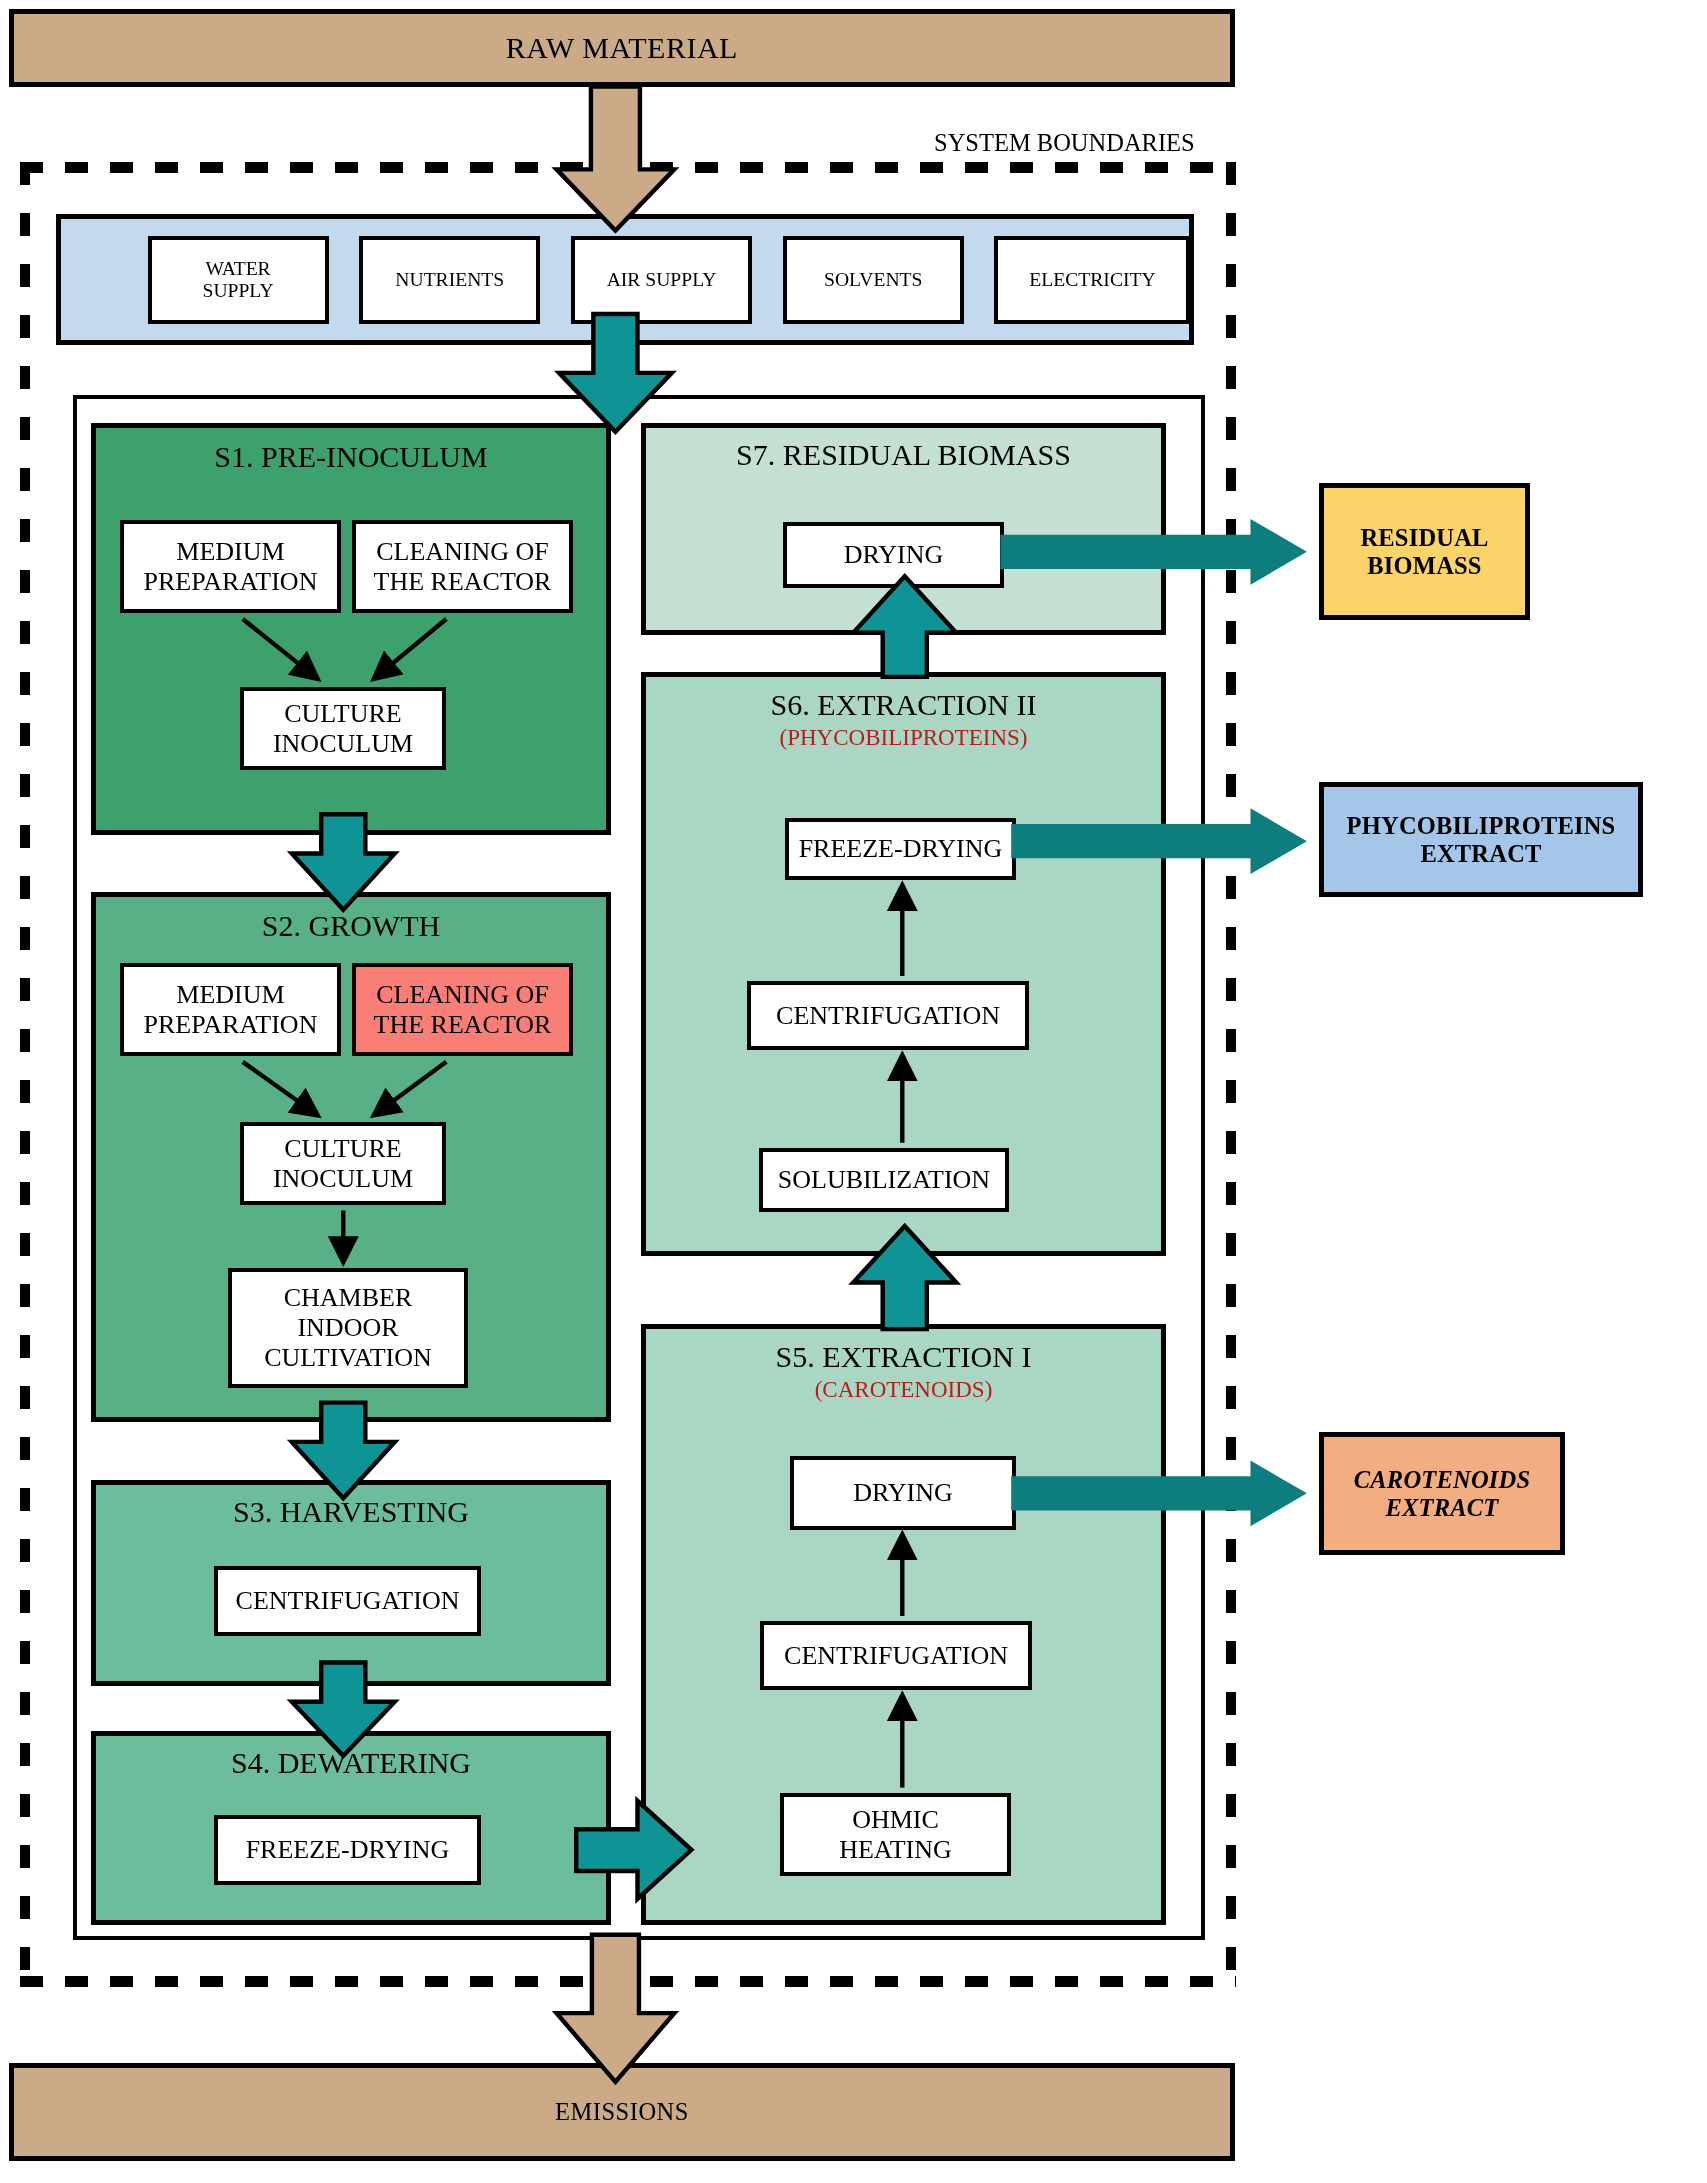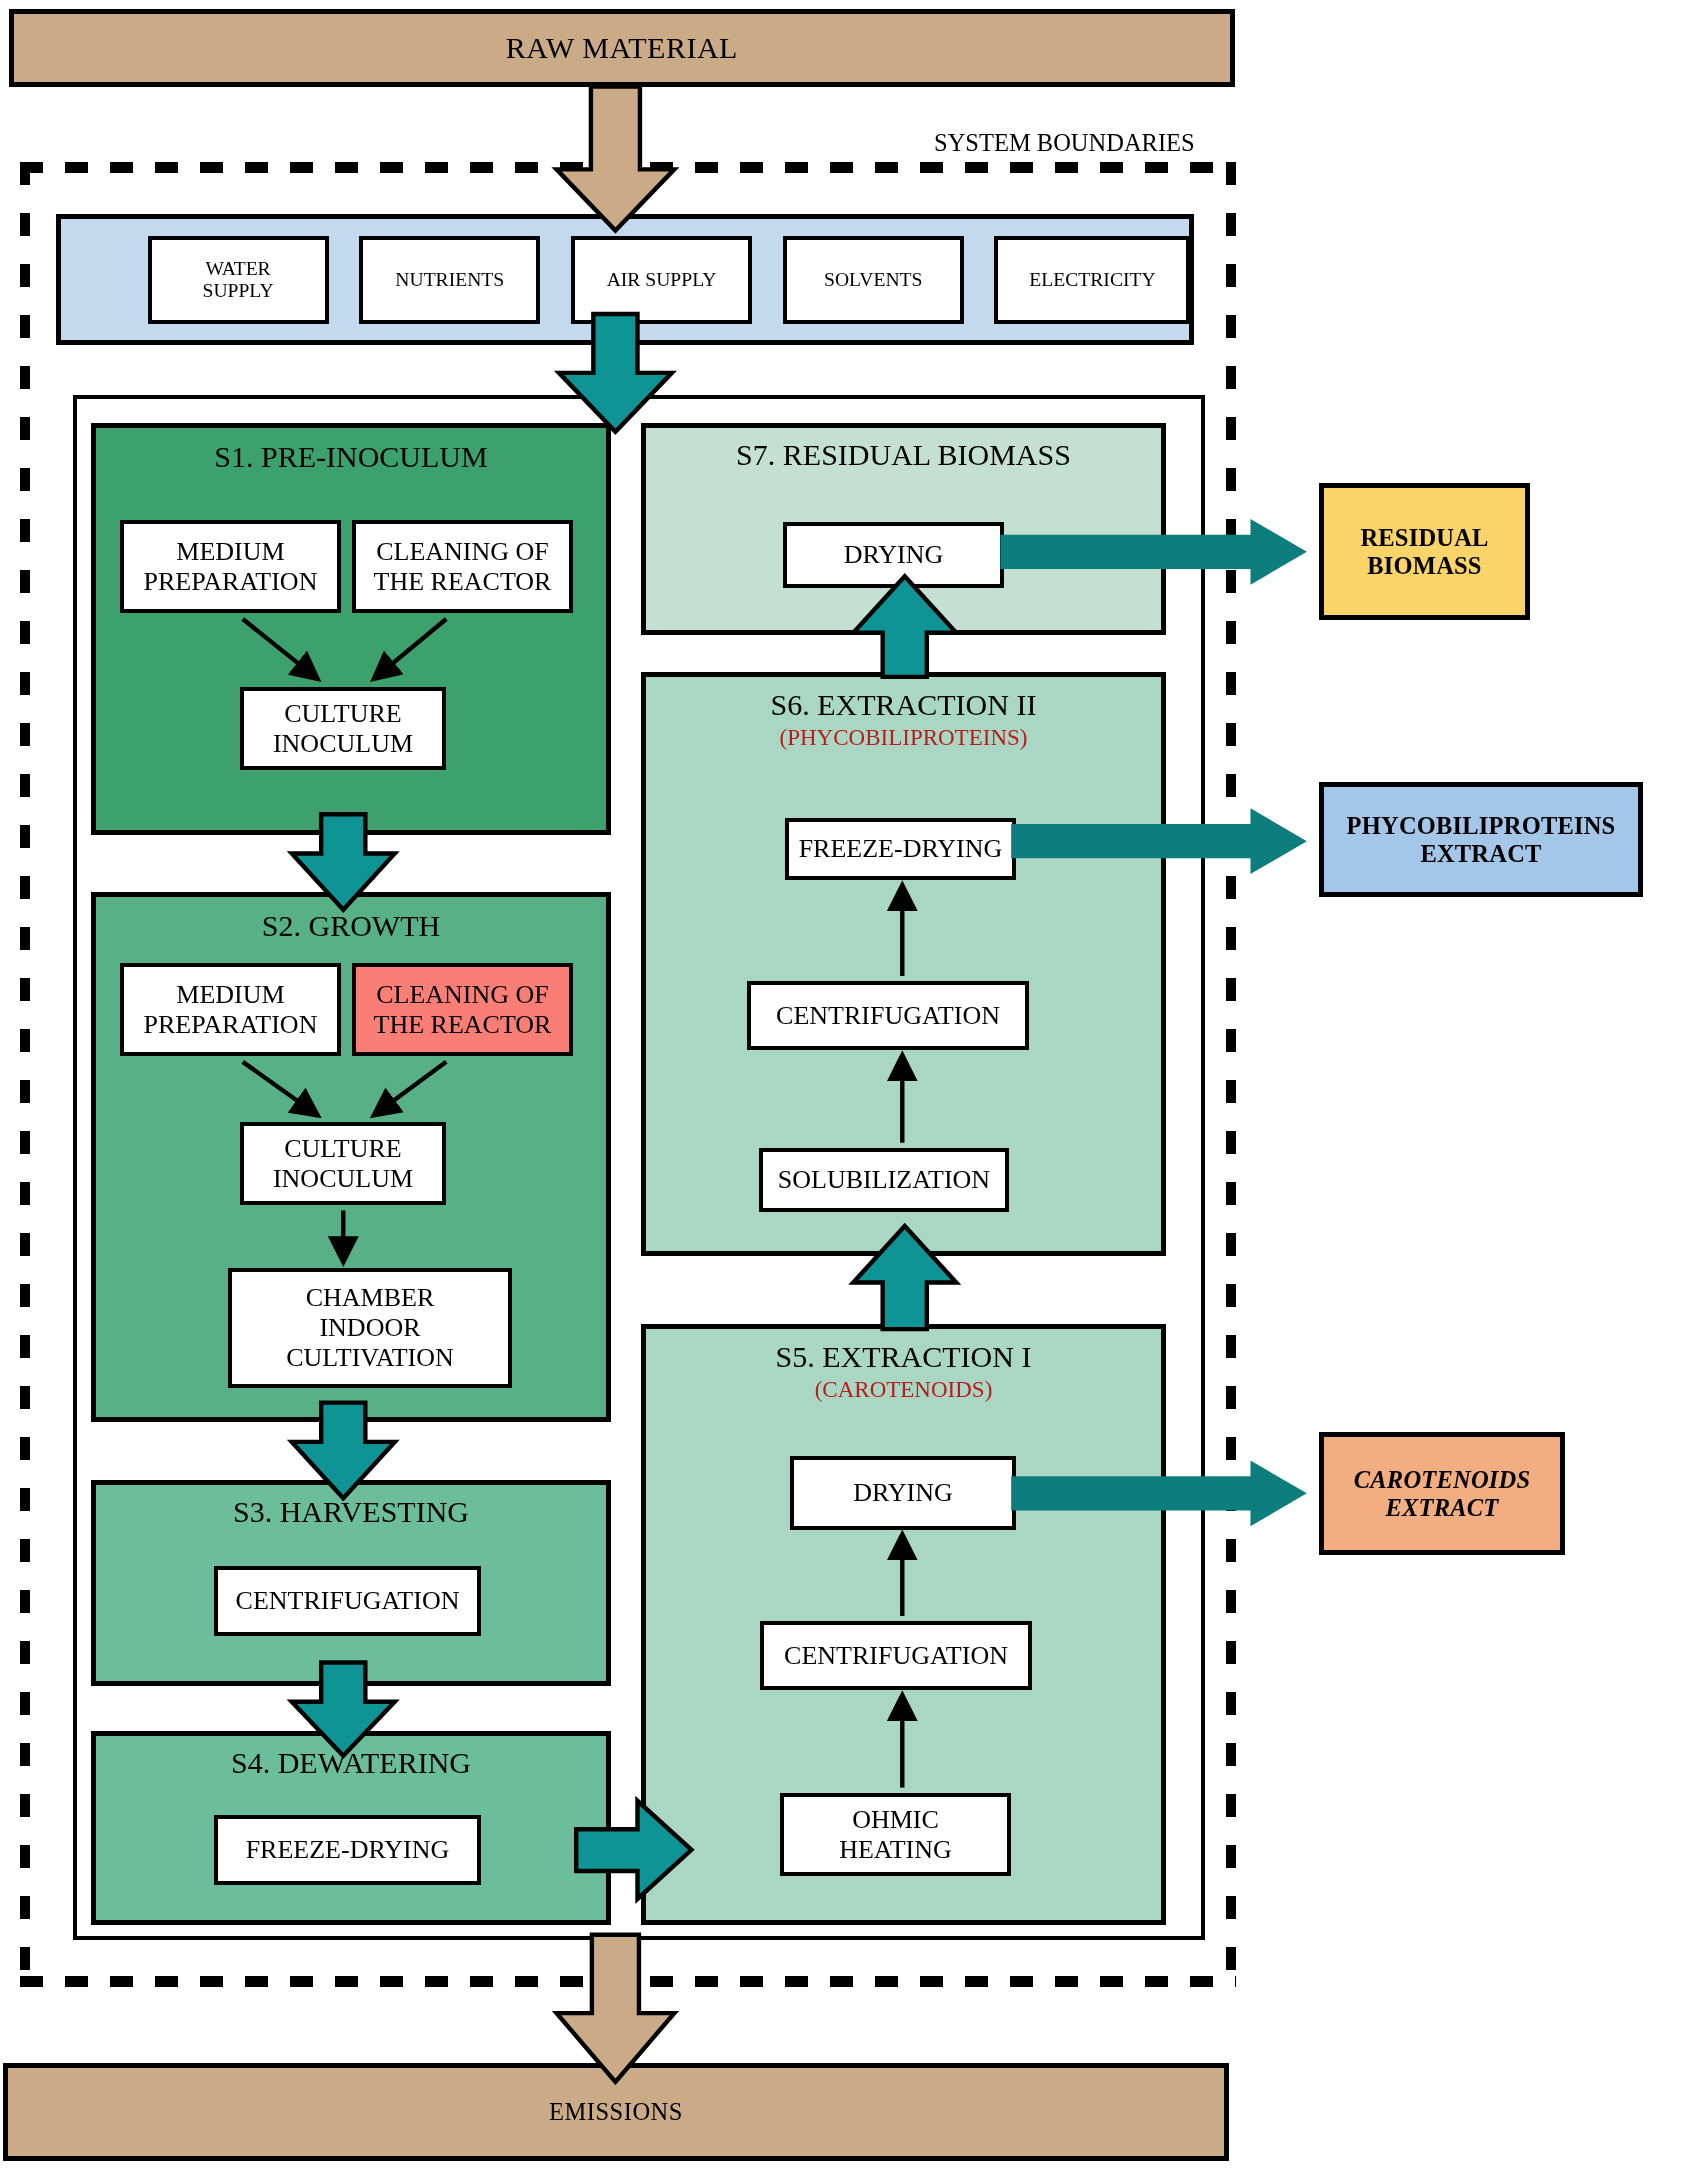--- a/index.html
+++ b/index.html
@@ -123,21 +123,21 @@
 PREPARATION</span>
   </div>
   <div class="unit red" style="left:352px;top:963px;width:221px;height:93px;white-space:pre-line;">
     <span>CLEANING OF
 THE REACTOR</span>
   </div>
   <div class="unit" style="left:240px;top:1122px;width:206px;height:83px;white-space:pre-line;">
     <span>CULTURE
 INOCULUM</span>
   </div>
-  <div class="unit" style="left:228px;top:1268px;width:284px;height:120px;white-space:pre-line;align-items:center;">
+  <div class="unit" style="left:228px;top:1268px;width:240px;height:120px;white-space:pre-line;align-items:center;">
     <span>CHAMBER
 INDOOR
 CULTIVATION</span>
   </div>
 
   <div class="stage s3 abs" style="left:91px;top:1480px;width:520px;height:206px;">
     <div class="stage-title" style="margin-top:11.8px;">S3. HARVESTING</div>
   </div>
   <div class="unit" style="left:214px;top:1566px;width:267px;height:70px;">
     <span>CENTRIFUGATION</span>
@@ -192,21 +192,21 @@
   </div>
   <div class="fbox product p-phyco" style="left:1319px;top:782px;width:324px;height:115px;white-space:pre-line;">
     <span>PHYCOBILIPROTEINS
 EXTRACT</span>
   </div>
   <div class="fbox product p-caro" style="left:1319px;top:1432px;width:246px;height:123px;white-space:pre-line;font-style:italic;">
     <span>CAROTENOIDS
 EXTRACT</span>
   </div>
 
-  <div class="fbox tanbar small" style="left:3px;top:2063px;width:1226px;height:98px;">
+  <div class="fbox tanbar small" style="left:9px;top:2063px;width:1226px;height:98px;">
     <span>EMISSIONS</span>
   </div>
 
   <svg class="ov" viewBox="0 0 3481 4451" xmlns="http://www.w3.org/2000/svg">
 
     <g>
       <path d="M1205 176 L1305 176 L1305 345 L1375 345 L1255 470 L1135 345 L1205 345 Z" fill="#cbab87" stroke="#000" stroke-width="9"></path>
     </g>
 
     <g>

